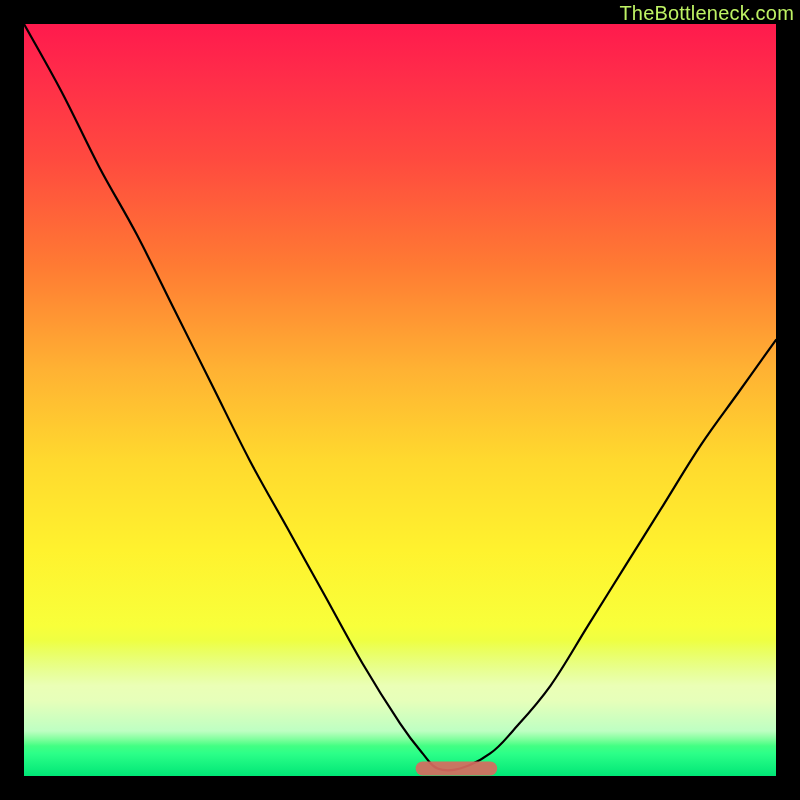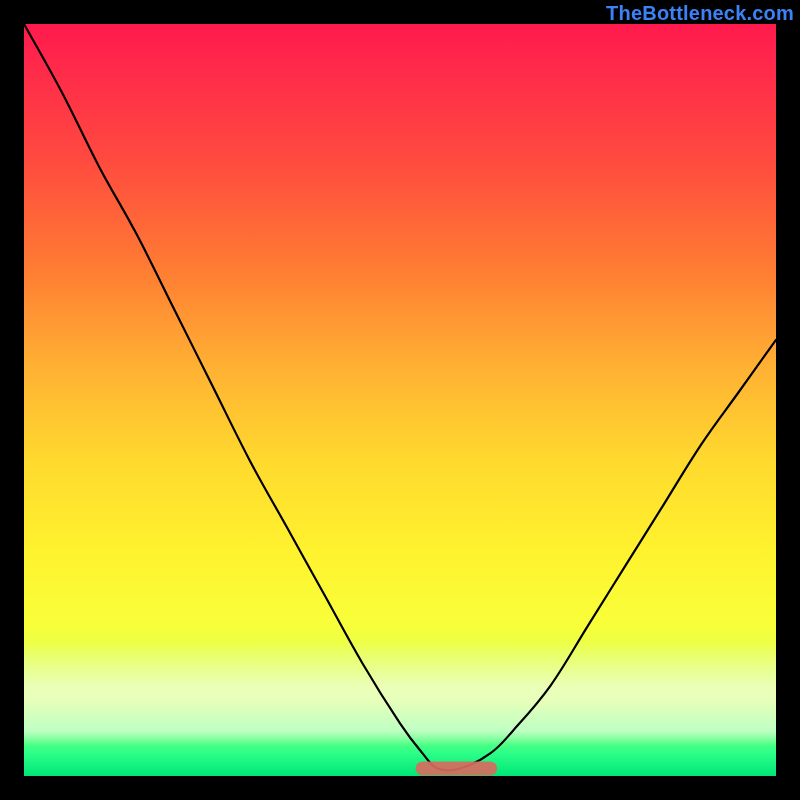--- a/index.html
+++ b/index.html
@@ -68,23 +68,23 @@
     stroke: #d86a60;
     stroke-width: 14;
     stroke-linecap: round;
     stroke-linejoin: round;
     opacity: 0.92;
   }
   .watermark {
     position: absolute;
     top: 2px;
     right: 6px;
-    color: #3b82f6;
+    color: #bef264;
     font-size: 20px;
-    font-weight: 700;
+    font-weight: 400;
     letter-spacing: 0.2px;
     user-select: none;
   }
 </style>
 </head>
 <body>
 
 <div class="stage">
 
   <div class="watermark">TheBottleneck.com</div>

